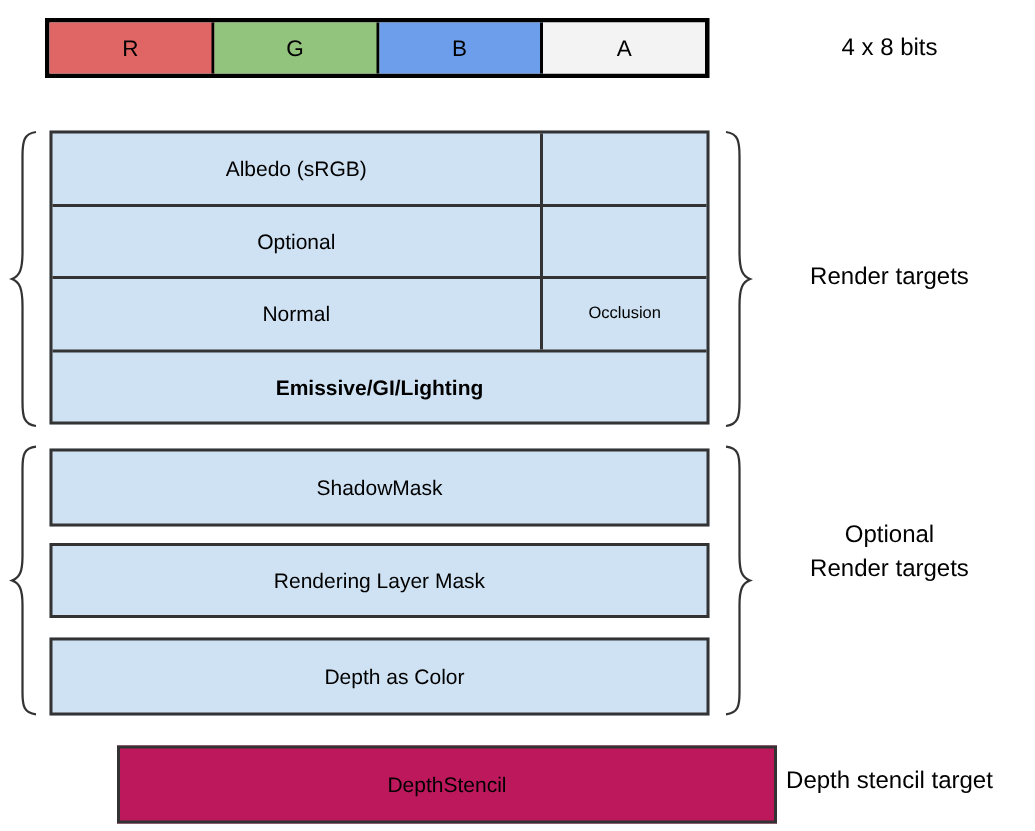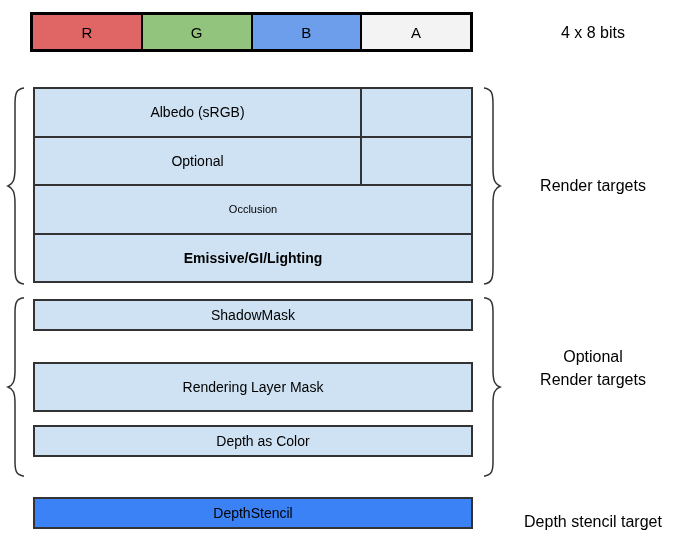--- a/index.html
+++ b/index.html
@@ -52,21 +52,21 @@
   .rt-sub {
     flex: 1 1 0;
     display: flex; align-items: center; justify-content: center;
     font-size: 11px;
   }
 
   
   .bar-box {
     position: absolute;
     left: 33px;
-    width: 440px; height: 32px;
+    width: 440px; height: 52px;
     border: 2px solid #333;
     display: flex; align-items: center; justify-content: center;
     font-size: 14px;
   }
   .opt-1 { top: 299px; }
   .opt-2 { top: 362px; height: 50px; text-align: right; }
   .opt-3 { top: 425px; }
   .ds-box { top: 497px; }
 
   
@@ -117,20 +117,21 @@
   </div>
 
   <div class="rt-table" style="background-color: rgb(207, 226, 243);">
     <div class="rt-row">
       <div class="rt-main">Albedo (sRGB)</div>
     </div>
     <div class="rt-row">
       <div class="rt-main">Optional</div>
     </div>
     <div class="rt-row">
+      <div class="rt-main">Normal</div>
       <div class="rt-sub">Occlusion</div>
     </div>
     <div class="rt-row">
       <div class="rt-main full">Emissive/GI/Lighting</div>
     </div>
   </div>
   <div class="side-label lbl-rt">Render targets</div>
 
   <div class="brace brace-l-2">
     <svg viewBox="0 0 22 200" preserveAspectRatio="none">
@@ -144,16 +145,16 @@
   </div>
 
   <div class="bar-box opt-1" style="background-color: rgb(207, 226, 243);">ShadowMask</div>
   <div class="bar-box opt-2" style="background-color: rgb(207, 226, 243);">Rendering Layer Mask</div>
   <div class="bar-box opt-3" style="background-color: rgb(207, 226, 243); padding-left: 20px;">Depth as Color</div>
   <div class="side-label lbl-opt">
     <div>Optional</div>
     <div>Render targets</div>
   </div>
 
-  <div class="bar-box ds-box" style="background-color: #3b82f6;">DepthStencil</div>
+  <div class="bar-box ds-box" style="background-color: #be185d; margin-left: 45px;">DepthStencil</div>
   <div class="side-label lbl-ds">Depth stencil target</div>
 
 </div>
 
 </body></html>

